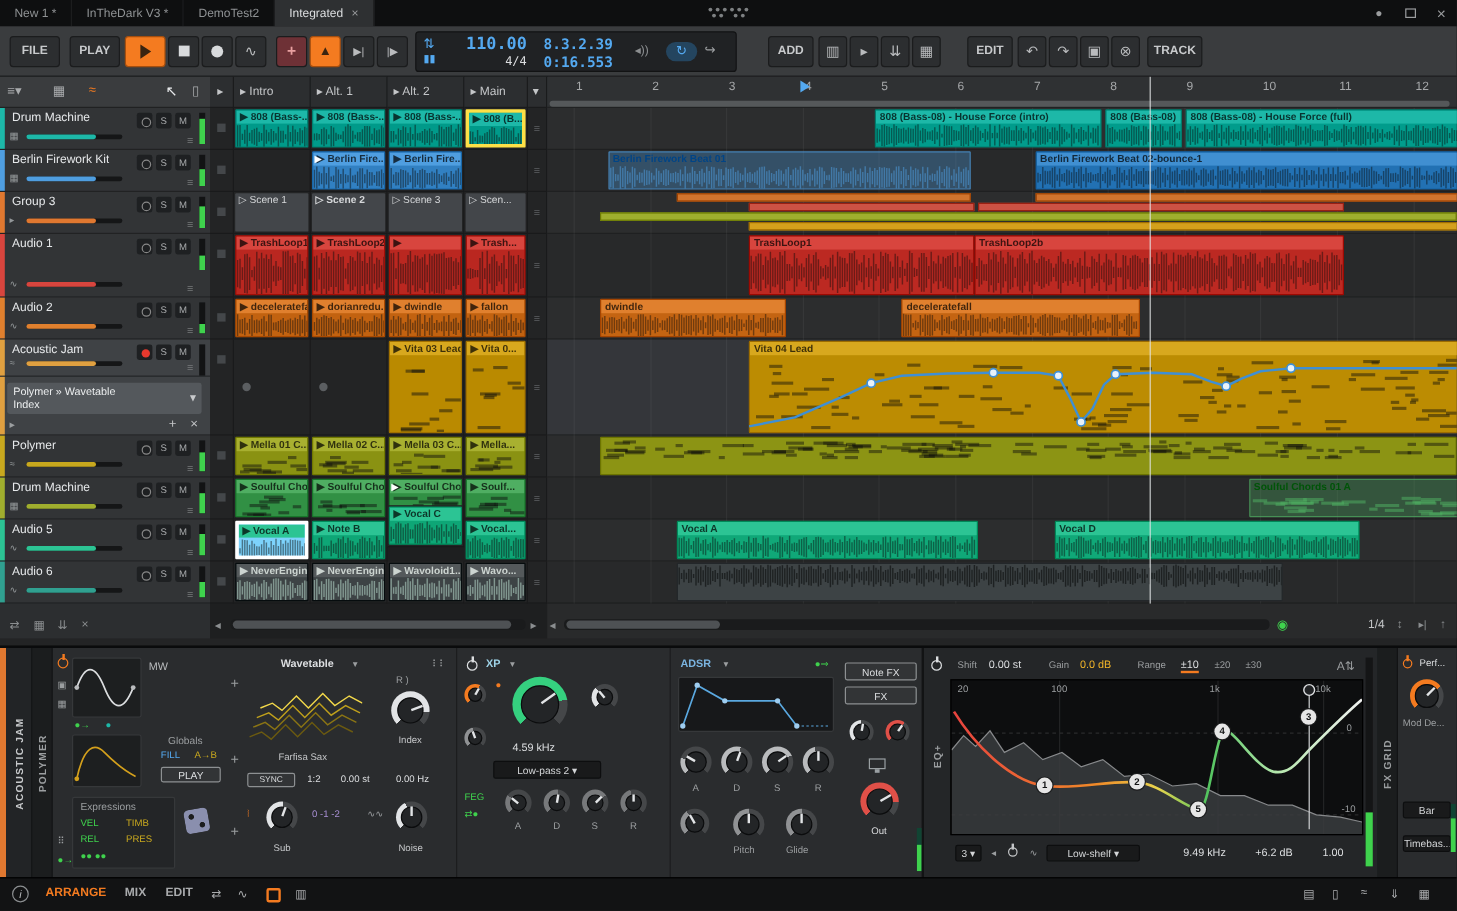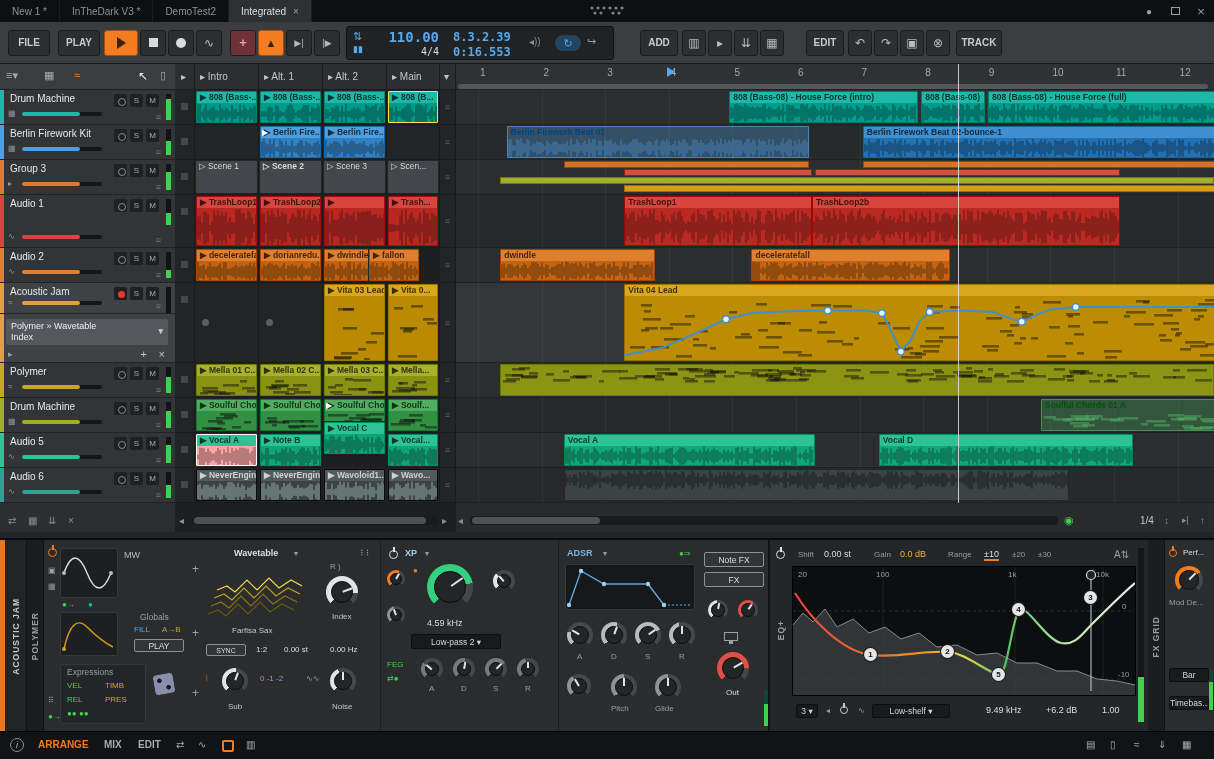--- a/index.html
+++ b/index.html
@@ -386,21 +386,21 @@
       <div class="cell" style="left:323px;top:90px;width:64px;height:35px">
         <div class="clip" style="background:rgb(0,154,138);border:1px solid rgb(0,129,113)">
 
            <div class="cliptitle" style="background:#1db8a8;color:rgba(0,0,0,.72)">▶ 808 (Bass-...</div>
           <svg width="62" height="22" style="display:block">
             <path d="M1 6.2L1 15.8M3 6.2L3 15.8M5 9.0L5 13.0M7 4.0L7 18.0M9 5.4L9 16.6M11 2.2L11 19.8M13 3.1L13 18.9M15 7.8L15 14.2M17 3.1L17 18.9M19 8.6L19 13.4M21 0.9L21 21.1M23 8.1L23 13.9M25 7.7L25 14.3M27 6.1L27 15.9M29 4.4L29 17.6M31 5.8L31 16.2M33 4.0L33 18.0M35 6.2L35 15.8M37 8.7L37 13.3M39 7.9L39 14.1M41 1.4L41 20.6M43 2.7L43 19.3M45 4.8L45 17.2M47 2.8L47 19.2M49 2.6L49 19.4M51 1.1L51 20.9M53 7.5L53 14.5M55 4.2L55 17.8M57 0.6L57 21.4M59 3.1L59 18.9M61 4.3L61 17.7" stroke="rgba(15,15,15,.48)" stroke-width="1.2" fill="none"></path>
           </svg>
         </div>
       </div>
       <div class="cell" style="left:387px;top:90px;width:53px;height:35px">
-        <div class="clip" style="background:rgb(0,154,138);border:1px solid #fde047">
+        <div class="clip" style="background:rgb(0,154,138);border:3px solid #fde047">
 
            <div class="cliptitle" style="background:#1db8a8;color:rgba(0,0,0,.72)">▶ 808 (B...</div>
           <svg width="51" height="22" style="display:block">
             <path d="M1 4.4L1 17.6M3 4.7L3 17.3M5 9.3L5 12.7M7 3.4L7 18.6M9 8.0L9 14.0M11 8.2L11 13.8M13 6.0L13 16.0M15 4.9L15 17.1M17 3.0L17 19.0M19 0.8L19 21.2M21 1.5L21 20.5M23 7.3L23 14.7M25 9.3L25 12.7M27 1.7L27 20.3M29 0.6L29 21.4M31 1.6L31 20.4M33 2.4L33 19.6M35 3.8L35 18.2M37 1.2L37 20.8M39 9.1L39 12.9M41 6.0L41 16.0M43 3.4L43 18.6M45 8.5L45 13.5M47 3.3L47 18.7M49 5.4L49 16.6" stroke="rgba(15,15,15,.48)" stroke-width="1.2" fill="none"></path>
           </svg>
         </div>
       </div>
       <div class="cell altmenu" style="left:440px;top:90px;width:16px;height:35px;line-height:35px">≡</div>
       <div class="cell" style="left:175px;top:125px;width:20px;height:35px">
         <i class="stopsq" style="top:13px"></i>
@@ -513,21 +513,21 @@
       </div>
       <div class="cell" style="left:323px;top:248px;width:64px;height:35px">
         <div class="clip" style="background:rgb(194,98,16);border:1px solid rgb(169,73,0)">
 
            <div class="cliptitle" style="background:#e0802e;color:rgba(0,0,0,.72)">▶ dwindle</div>
           <svg width="62" height="22" style="display:block">
             <path d="M1 5.5L1 16.5M3 2.4L3 19.6M5 5.2L5 16.8M7 2.6L7 19.4M9 3.7L9 18.3M11 8.5L11 13.5M13 7.3L13 14.7M15 0.9L15 21.1M17 5.0L17 17.0M19 7.9L19 14.1M21 6.0L21 16.0M23 1.3L23 20.7M25 0.7L25 21.3M27 8.8L27 13.2M29 1.4L29 20.6M31 7.4L31 14.6M33 3.7L33 18.3M35 1.8L35 20.2M37 8.1L37 13.9M39 5.7L39 16.3M41 7.8L41 14.2M43 7.0L43 15.0M45 2.5L45 19.5M47 7.1L47 14.9M49 1.4L49 20.6M51 7.1L51 14.9M53 4.7L53 17.3M55 3.8L55 18.2M57 8.0L57 14.0M59 5.8L59 16.2M61 3.1L61 18.9" stroke="rgba(15,15,15,.48)" stroke-width="1.2" fill="none"></path>
           </svg>
         </div>
       </div>
-      <div class="cell" style="left:368px;top:248px;width:53px;height:35px">
+      <div class="cell" style="left:387px;top:248px;width:53px;height:35px">
         <div class="clip" style="background:rgb(194,98,16);border:1px solid rgb(169,73,0)">
 
            <div class="cliptitle" style="background:#e0802e;color:rgba(0,0,0,.72)">▶ fallon</div>
           <svg width="51" height="22" style="display:block">
             <path d="M1 3.8L1 18.2M3 1.1L3 20.9M5 5.4L5 16.6M7 2.0L7 20.0M9 6.0L9 16.0M11 5.3L11 16.7M13 1.9L13 20.1M15 6.4L15 15.6M17 4.8L17 17.2M19 9.0L19 13.0M21 6.8L21 15.2M23 0.8L23 21.2M25 1.7L25 20.3M27 3.6L27 18.4M29 5.3L29 16.7M31 2.9L31 19.1M33 2.0L33 20.0M35 7.9L35 14.1M37 0.8L37 21.2M39 6.5L39 15.5M41 3.9L41 18.1M43 7.9L43 14.1M45 5.5L45 16.5M47 7.8L47 14.2M49 4.1L49 17.9" stroke="rgba(15,15,15,.48)" stroke-width="1.2" fill="none"></path>
           </svg>
         </div>
       </div>
       <div class="cell altmenu" style="left:440px;top:248px;width:16px;height:35px;line-height:35px">≡</div>
       <div class="cell" style="left:175px;top:283px;width:20px;height:80px">
@@ -719,21 +719,21 @@
             <rect x="31" y="13" width="6" height="2.6" fill="rgba(15,15,15,.48)"></rect>
             <rect x="36" y="15" width="14" height="2.6" fill="rgba(15,15,15,.48)"></rect>
           </svg>
         </div>
       </div>
       <div class="cell altmenu" style="left:440px;top:398px;width:16px;height:35px;line-height:35px">≡</div>
       <div class="cell" style="left:175px;top:433px;width:20px;height:35px">
         <i class="stopsq" style="top:13px"></i>
       </div>
       <div class="cell" style="left:195px;top:433px;width:64px;height:35px">
-        <div class="clip" style="background:#fca5a5;border:1px solid #ffffff">
+        <div class="clip" style="background:#7dd3fc;border:3px solid #ffffff">
 
            <div class="cliptitle" style="background:#2cc494;color:rgba(0,0,0,.72)">▶ Vocal A</div>
           <svg width="62" height="22" style="display:block">
             <path d="M1 8.8L1 13.2M3 1.6L3 20.4M5 2.0L5 20.0M7 2.3L7 19.7M9 5.9L9 16.1M11 2.6L11 19.4M13 5.2L13 16.8M15 7.3L15 14.7M17 7.4L17 14.6M19 5.5L19 16.5M21 1.9L21 20.1M23 4.0L23 18.0M25 8.3L25 13.7M27 2.9L27 19.1M29 6.2L29 15.8M31 0.9L31 21.1M33 7.1L33 14.9M35 2.0L35 20.0M37 5.1L37 16.9M39 2.4L39 19.6M41 4.3L41 17.7M43 1.5L43 20.5M45 2.1L45 19.9M47 1.8L47 20.2M49 2.5L49 19.5M51 2.7L51 19.3M53 7.3L53 14.7M55 4.8L55 17.2M57 1.1L57 20.9M59 0.9L59 21.1M61 5.2L61 16.8" stroke="rgba(15,15,15,.48)" stroke-width="1.2" fill="none"></path>
           </svg>
         </div>
       </div>
       <div class="cell" style="left:259px;top:433px;width:64px;height:35px">
         <div class="clip" style="background:rgb(14,166,118);border:1px solid rgb(0,141,93)">
 

